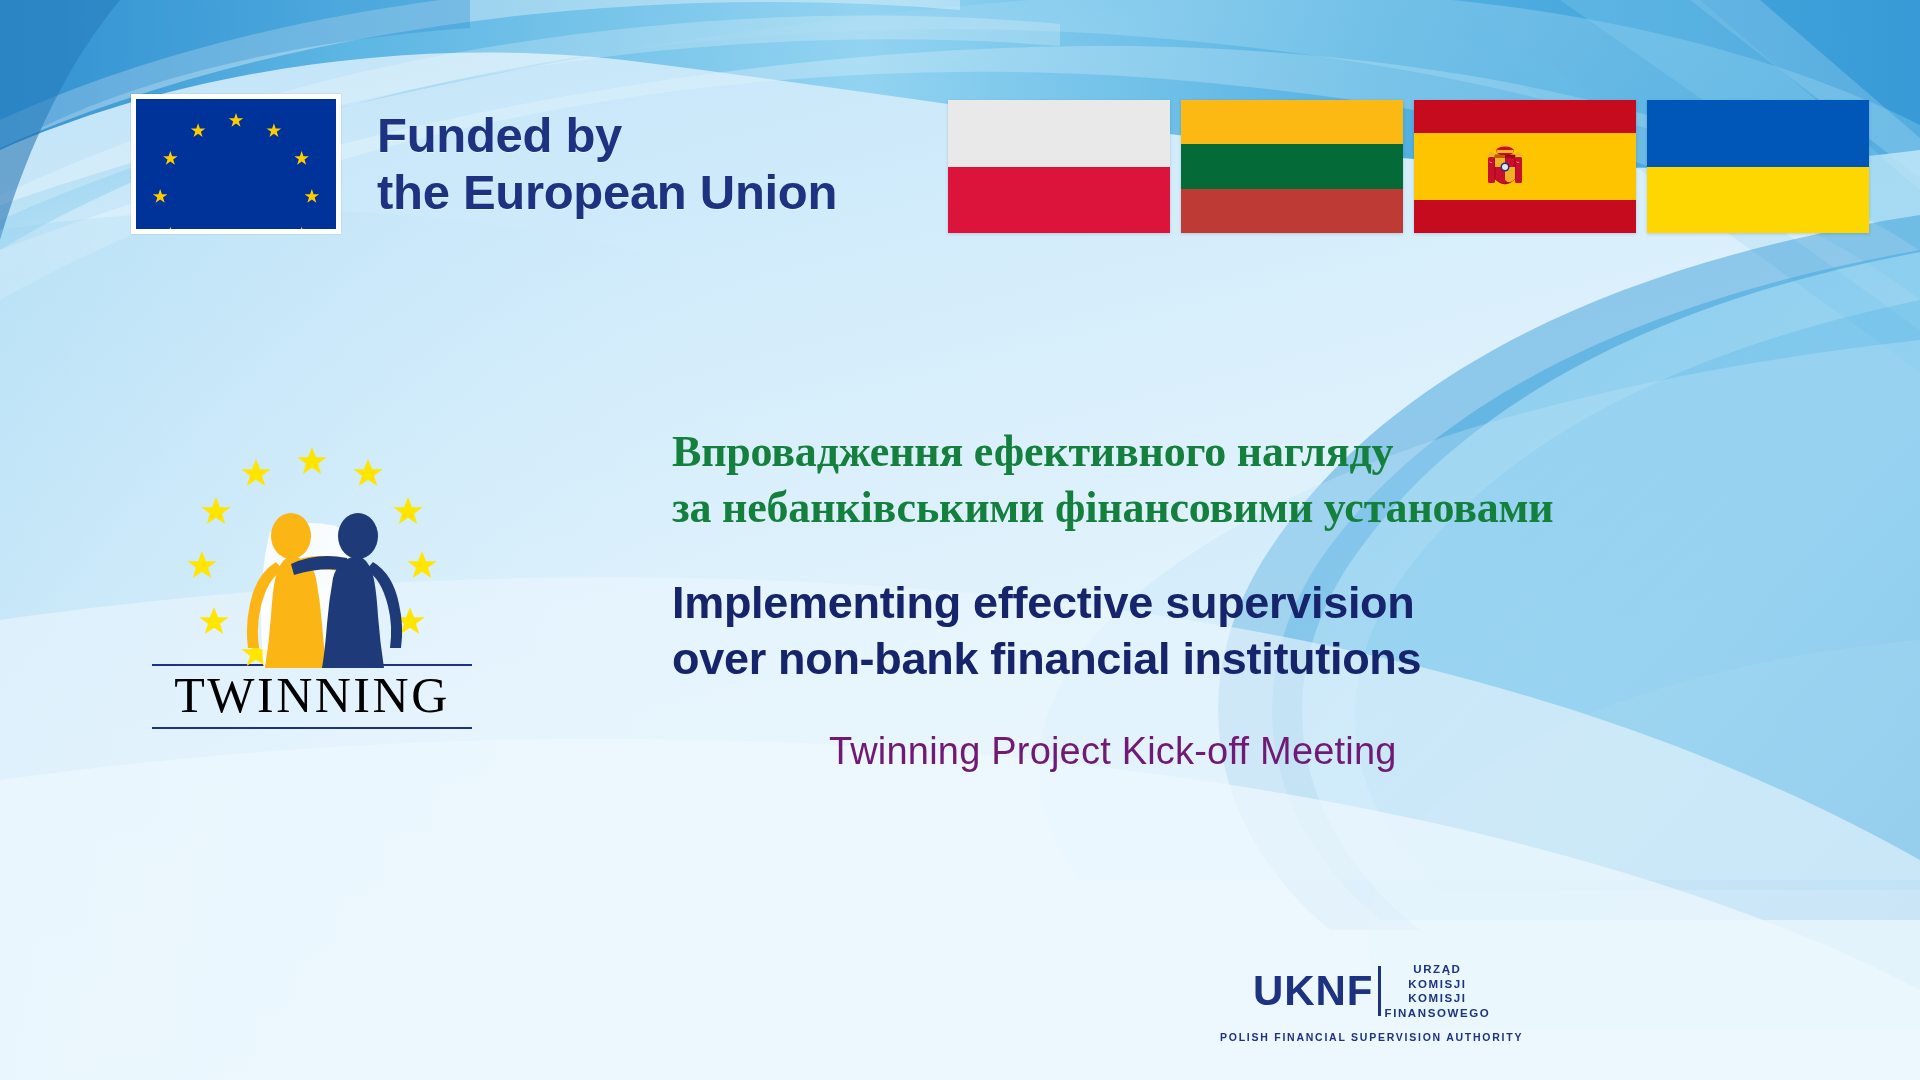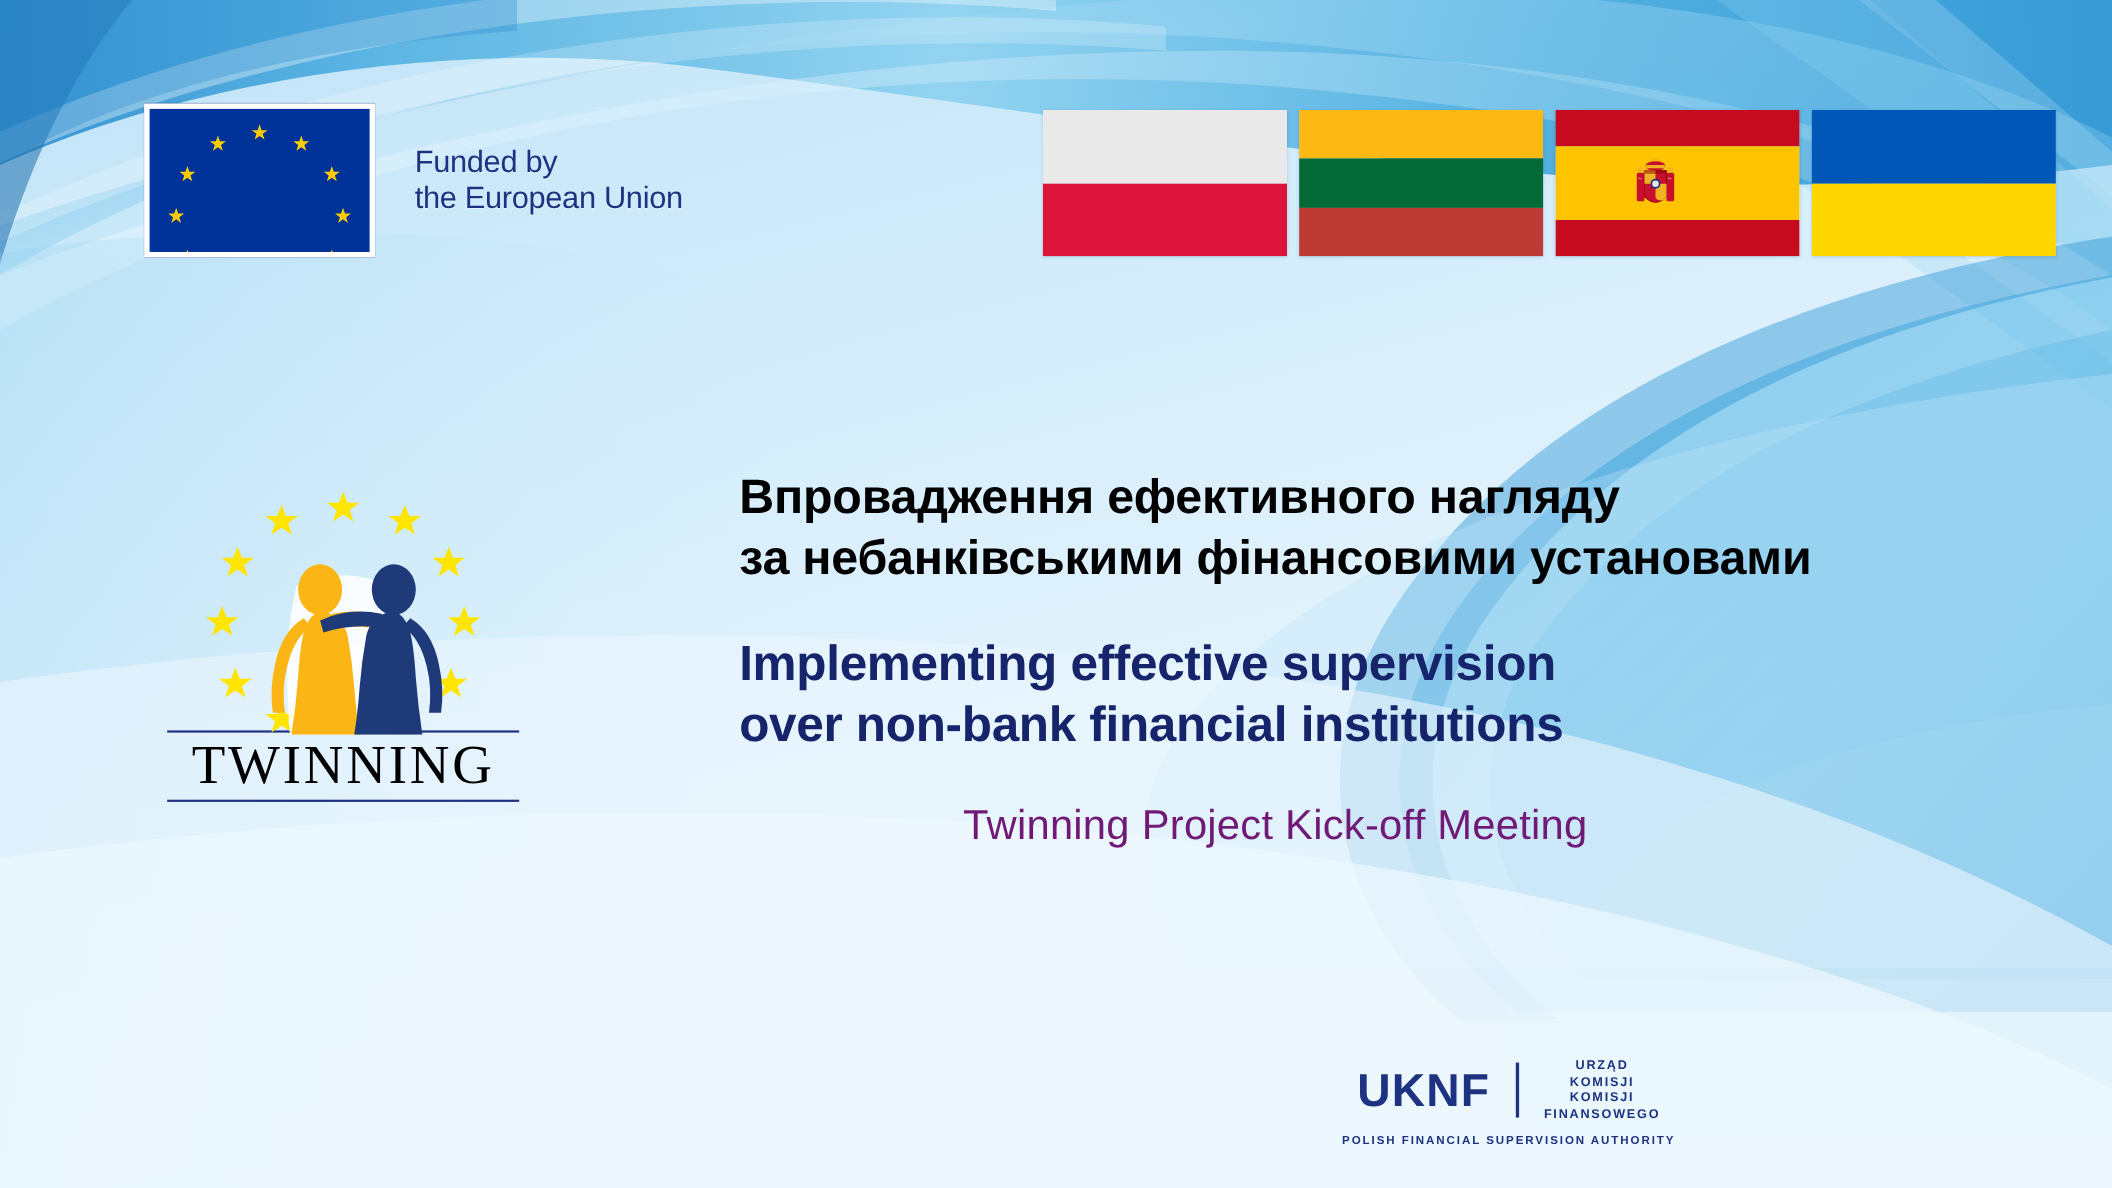--- a/index.html
+++ b/index.html
@@ -27,21 +27,21 @@
   .eu-flag {
     width:210px; height:140px;
     background:#003399;
     border:5px solid #ffffff;
     position:relative;
     box-shadow:0 0 1px rgba(0,0,0,.25);
   }
   .eu-flag svg { display:block; width:100%; height:100%; }
   .eu-text {
     color:#1d3281;
-    font-size:28px; font-weight:normal; line-height:1.17;
+    font-size:49px; font-weight:bold; line-height:1.17;
     letter-spacing:-0.3px;
     text-shadow:0 1px 0 rgba(255,255,255,.45);
     white-space:nowrap;
   }
 
   
   .flags {
     position:absolute; left:948px; top:100px;
     display:flex; gap:11px;
   }
@@ -82,42 +82,43 @@
     font-family:"Liberation Serif", serif;
     font-size:50px; font-weight:normal;
     letter-spacing:2.5px;
     color:#000000;
     line-height:1.05;
   }
 
   
   .titles { position:absolute; left:672px; top:424px; z-index:10; }
   .title-ua {
-    color:#000000;
+    color:#15803d;
     font-size:44px; font-weight:bold; line-height:1.28;
     letter-spacing:-0.2px;
+    font-family:Liberation Serif, serif;
   }
   .title-en {
     margin-top:38px;
     color:#16256b;
     font-size:45px; font-weight:bold; line-height:1.26;
     letter-spacing:-0.3px;
   }
   .subtitle {
     margin-top:42px;
     color:#701a75;
     font-size:38px; font-weight:normal; letter-spacing:.2px;text-align:center;
   }
 
   
   .uknf {
     position:absolute; left:1220px; top:962px; z-index:10;
     text-align:center;
   }
-  .uknf-main { display:flex; align-items:center; justify-content:center; gap:23px; }
+  .uknf-main { display:flex; align-items:center; justify-content:center; gap:4px; }
   .uknf-mark {
     font-size:42px; font-weight:bold; color:#1d3281;
     letter-spacing:1px; line-height:1;
   }
   .uknf-rule { width:3px; height:50px; background:#1d3281; }
   .uknf-lines {
     text-align:center; color:#1d3281;
     font-size:11.5px; font-weight:bold; letter-spacing:1.6px;
     line-height:1.28;
   }

